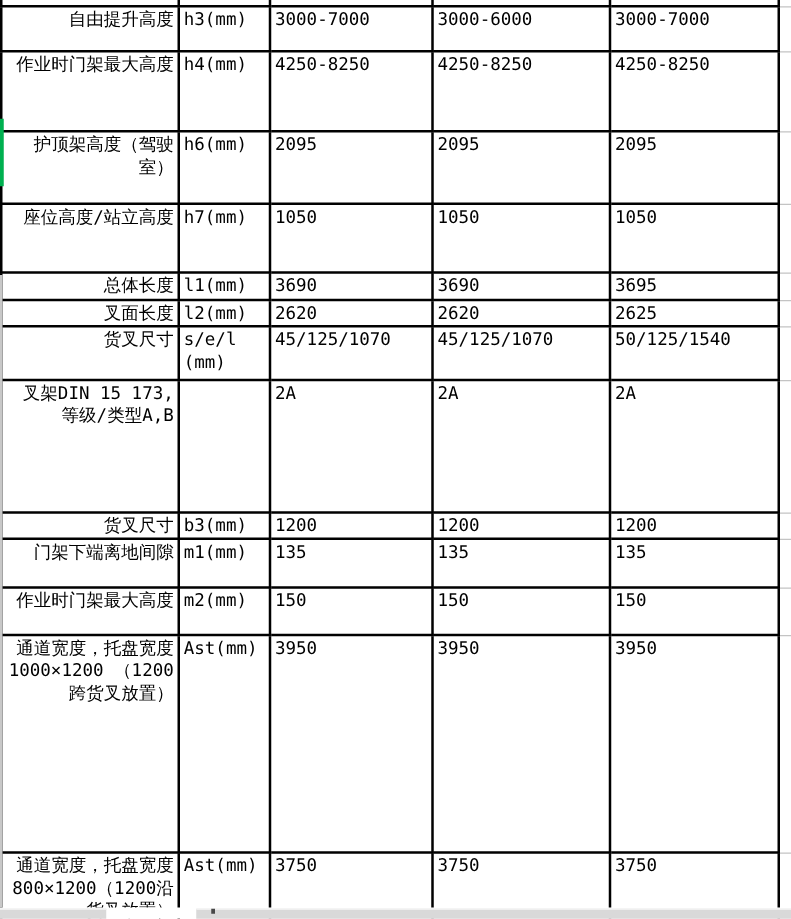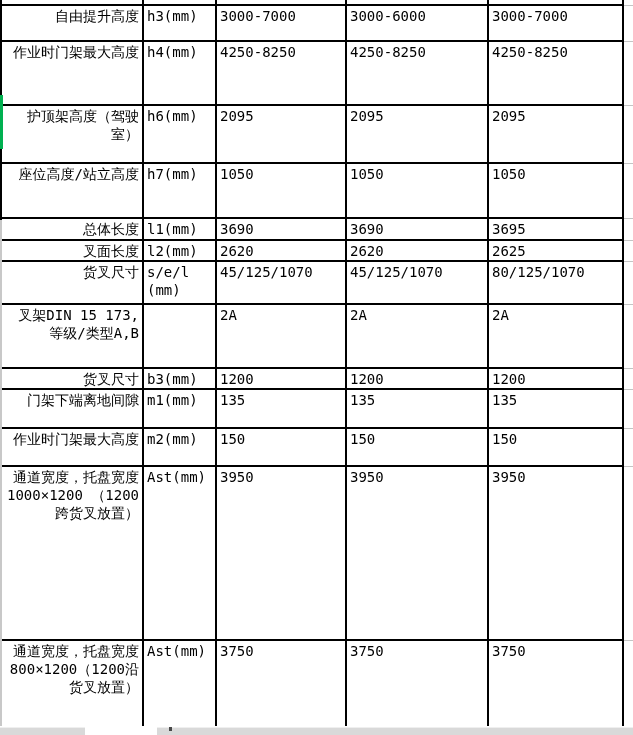--- a/index.html
+++ b/index.html
@@ -135,25 +135,25 @@
     <td class="val">2625</td>
     <td class="ghost"></td>
   </tr>
 
 
   <tr style="height:43px">
     <td class="lbl">货叉尺寸</td>
     <td class="prm">s/e/l (mm)</td>
     <td class="val">45/125/1070</td>
     <td class="val">45/125/1070</td>
-    <td class="val">80/125/1070</td>
-    <td class="ghost"></td>
-  </tr>
-
-  <tr style="height:64px">
+    <td class="val">50/125/1540</td>
+    <td class="ghost"></td>
+  </tr>
+
+  <tr style="height:106px">
     <td class="lbl">叉架DIN 15 173, 等级/类型A,B</td>
     <td class="prm"></td>
     <td class="val">2A</td>
     <td class="val">2A</td>
     <td class="val">2A</td>
     <td class="ghost"></td>
   </tr>
 
   <tr class="num" style="height:20px">
     <td class="lbl">货叉尺寸</td>

